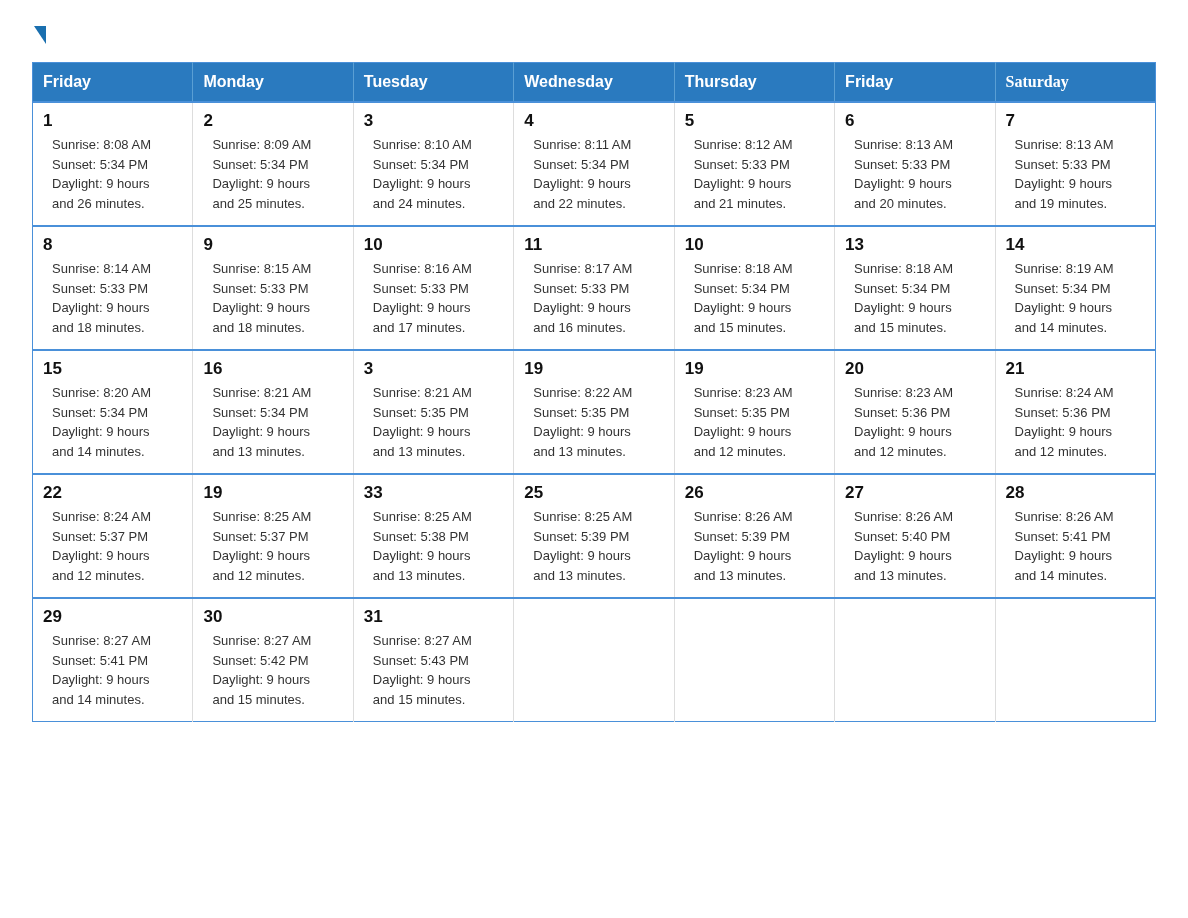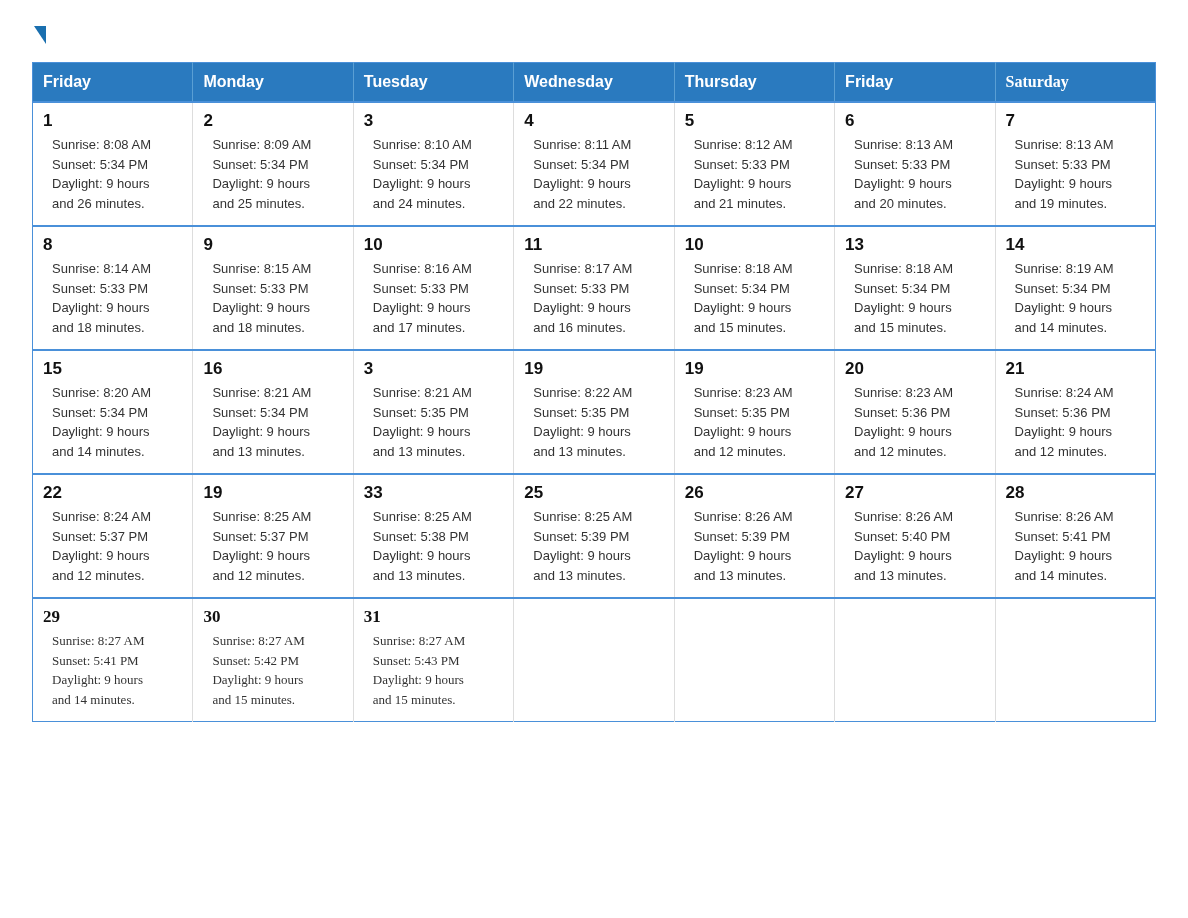--- a/index.html
+++ b/index.html
@@ -92,21 +92,20 @@
       margin-bottom: 4px;
     }
     .day-info {
       font-size: 13px;
       line-height: 1.5;
       color: #333;
       margin-left: 9px;
     }
     .calendar tbody tr:last-child td {
       border-bottom: none;
-      font-family: Liberation Serif, serif;
     }
     .empty-cell { background: #fff; }
   </style>
 </head>
 <body>
 
 <div class="header">
   <div class="logo">
     <div class="logo-text">
       <span class="logo-general"></span>

